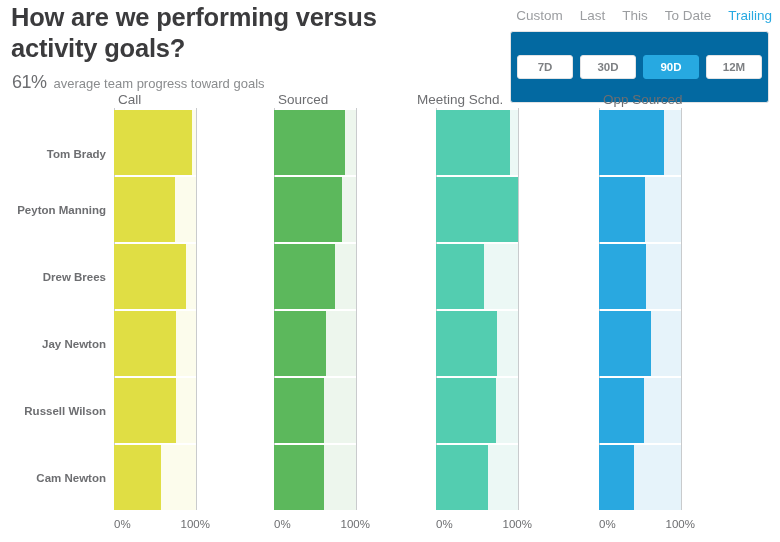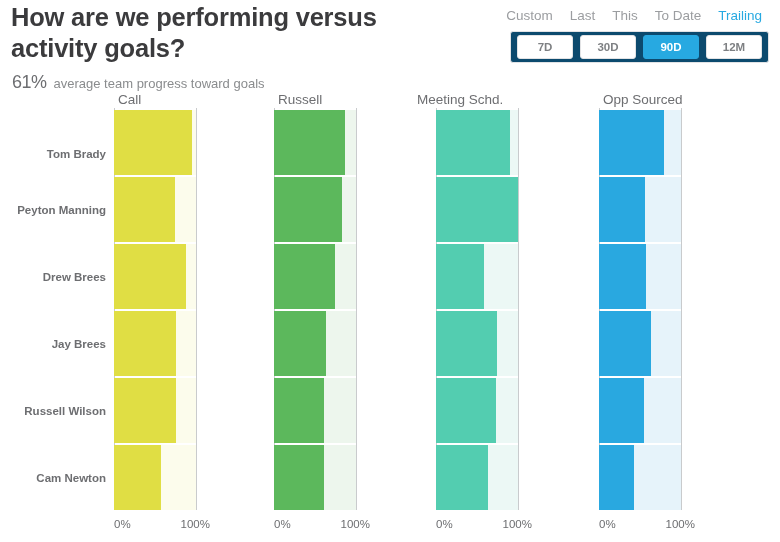--- a/index.html
+++ b/index.html
@@ -25,33 +25,33 @@
   #kpi-value {
     font-size:18px; color:#6d6e71; font-weight:normal;
     letter-spacing:-0.5px; vertical-align:baseline;
   }
   #kpi-caption {
     font-size:13px; color:#8a8c8e; margin-left:7px; vertical-align:baseline;
   }
 
   
   #range-tabs {
-    position:absolute; right:18px; top:8px;
+    position:absolute; right:8px; top:8px;
     display:flex; gap:17px; align-items:center;
   }
   .range-tab {
     font-size:13.5px; color:#9b9da0; cursor:pointer; white-space:nowrap;
   }
   .range-tab.active { color:#27a9e1; }
 
   #range-buttons {
     position:absolute; right:11px; top:31px;
     display:flex; align-items:center;
     border:1px solid #e2e3e5; border-radius:3px;
-    background:#0c4a6e; padding:3px 6px; gap:7px;
+    background:#0369a1; padding:23px 6px; gap:7px;
   }
   .range-btn {
     min-width:42px; height:22px; line-height:22px; text-align:center;
     font-size:11.5px; font-weight:bold; color:#7e8083;
     border:1px solid #e2e3e5; border-radius:3px;
     background:#ffffff; cursor:pointer; padding:0 6px;
   }
   .range-btn.active {
     background:#27a9e1; border-color:#27a9e1; color:#ffffff;
   }
@@ -106,21 +106,21 @@
       <div class="range-btn">30D</div>
       <div class="range-btn active">90D</div>
       <div class="range-btn">12M</div>
     </div>
 </div>
 
 <div id="chart">
     <div class="row-label" style="top: 62px; right: 674px;">Tom Brady</div>
     <div class="row-label" style="top: 117.5px; right: 674px;">Peyton Manning</div>
     <div class="row-label" style="top: 184.5px; right: 674px;">Drew Brees</div>
-    <div class="row-label" style="top: 251.5px; right: 674px;">Jay Brees</div>
+    <div class="row-label" style="top: 251.5px; right: 674px;">Jay Newton</div>
     <div class="row-label" style="top: 318.5px; right: 674px;">Russell Wilson</div>
     <div class="row-label" style="top: 385.5px; right: 674px; margin-left: 42px;">Cam Newton</div>
     <div class="col-header" style="left: 118px;">Call</div>
     <div class="tick" style="left: 114px; top: 16px; height: 402px;"></div>
     <div class="tick" style="left: 196px; top: 16px; height: 402px;"></div>
     <div class="track" style="left: 114px; top: 18px; width: 82px; background: rgb(252, 252, 236);">
       <div class="fill" style="width: 77.9px; background: rgb(224, 222, 68);"></div>
     </div>
     <div class="track" style="left: 114px; top: 85px; width: 82px; background: rgb(252, 252, 236);">
       <div class="fill" style="width: 60.68px; background: rgb(224, 222, 68);"></div>
@@ -132,21 +132,21 @@
       <div class="fill" style="width: 62.32px; background: rgb(224, 222, 68);"></div>
     </div>
     <div class="track" style="left: 114px; top: 286px; width: 82px; background: rgb(252, 252, 236);">
       <div class="fill" style="width: 62.32px; background: rgb(224, 222, 68);"></div>
     </div>
     <div class="track" style="left: 114px; top: 353px; width: 82px; background: rgb(252, 252, 236);">
       <div class="fill" style="width: 46.74px; background: rgb(224, 222, 68);"></div>
     </div>
     <div class="axis-label" style="left: 114px; top: 426px;">0%</div>
     <div class="axis-label right" style="left: 210px; top: 426px;">100%</div>
-    <div class="col-header" style="left: 278px;">Russell</div>
+    <div class="col-header" style="left: 278px;">Sourced</div>
     <div class="tick" style="left: 274px; top: 16px; height: 402px;"></div>
     <div class="tick" style="left: 356px; top: 16px; height: 402px;"></div>
     <div class="track" style="left: 274px; top: 18px; width: 82px; background: rgb(237, 246, 237);">
       <div class="fill" style="width: 70.52px; background: rgb(92, 184, 92);"></div>
     </div>
     <div class="track" style="left: 274px; top: 85px; width: 82px; background: rgb(237, 246, 237);">
       <div class="fill" style="width: 68.06px; background: rgb(92, 184, 92);"></div>
     </div>
     <div class="track" style="left: 274px; top: 152px; width: 82px; background: rgb(237, 246, 237);">
       <div class="fill" style="width: 60.68px; background: rgb(92, 184, 92);"></div>

